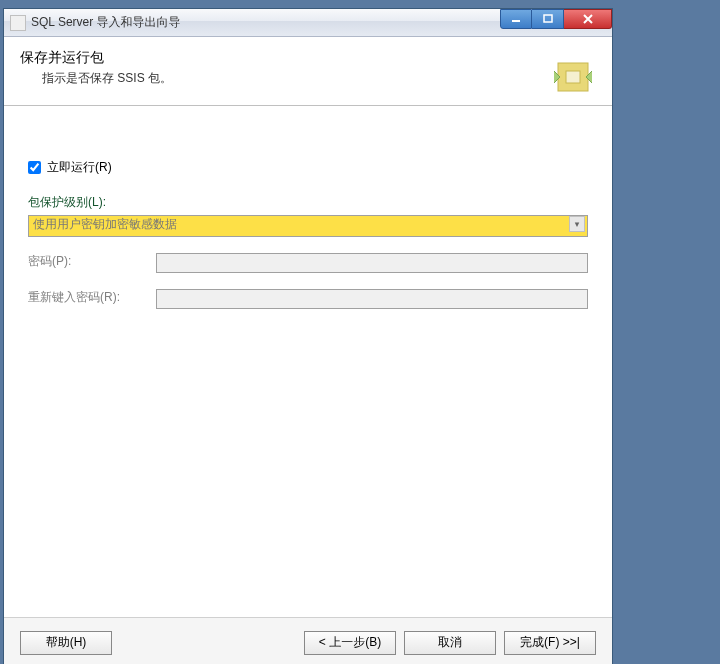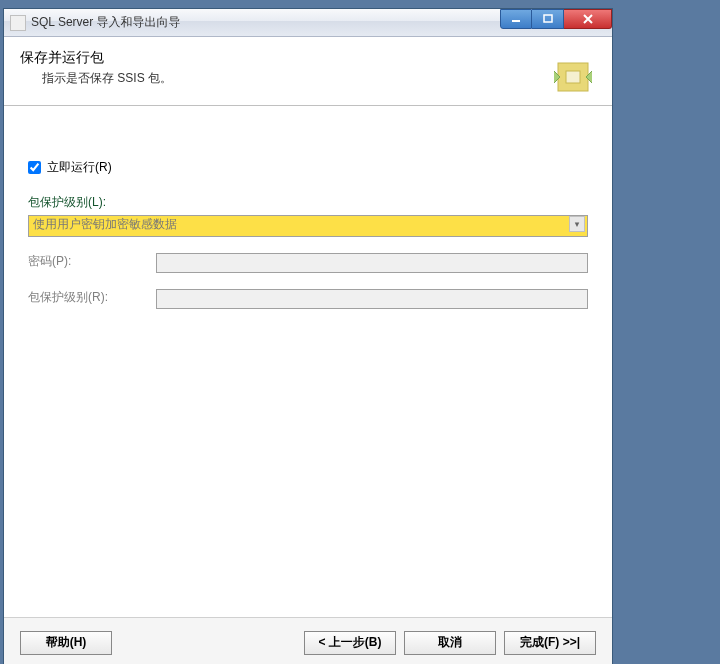--- a/index.html
+++ b/index.html
@@ -156,21 +156,20 @@
     .btn {
       min-width: 92px;
       height: 24px;
       border:1px solid #888;
       background: linear-gradient(to bottom,#fdfdfd,#e8e8e8);
       font-size:12px;
       font-family:inherit;
       padding: 0 8px;
       cursor:default;
       white-space:nowrap;
-      font-weight:bold;
     }
   </style>
 </head>
 <body>
 
 <div class="window">
   <div class="titlebar">
     <div class="titlebar-icon"></div>
     <span class="titlebar-text">SQL Server 导入和导出向导</span>
     <div class="win-controls">
@@ -216,21 +215,21 @@
     <div class="dropdown">
       <span>使用用户密钥加密敏感数据</span>
       <span class="dropdown-arrow">▾</span>
     </div>
 
     <div class="form-row">
       <label>密码(P):</label>
       <input type="password" disabled="" value="" style="">
     </div>
     <div class="form-row">
-      <label>包保护级别(R):</label>
+      <label>重新键入密码(R):</label>
       <input type="password" disabled="" value="" style="">
     </div>
   </div>
 
   <div class="footer">
     <button class="btn">帮助(H)</button>
     <div class="footer-spacer"></div>
     <button class="btn">&lt; 上一步(B)</button>
     <button class="btn">取消</button>
     <button class="btn">完成(F) &gt;&gt;|</button>

